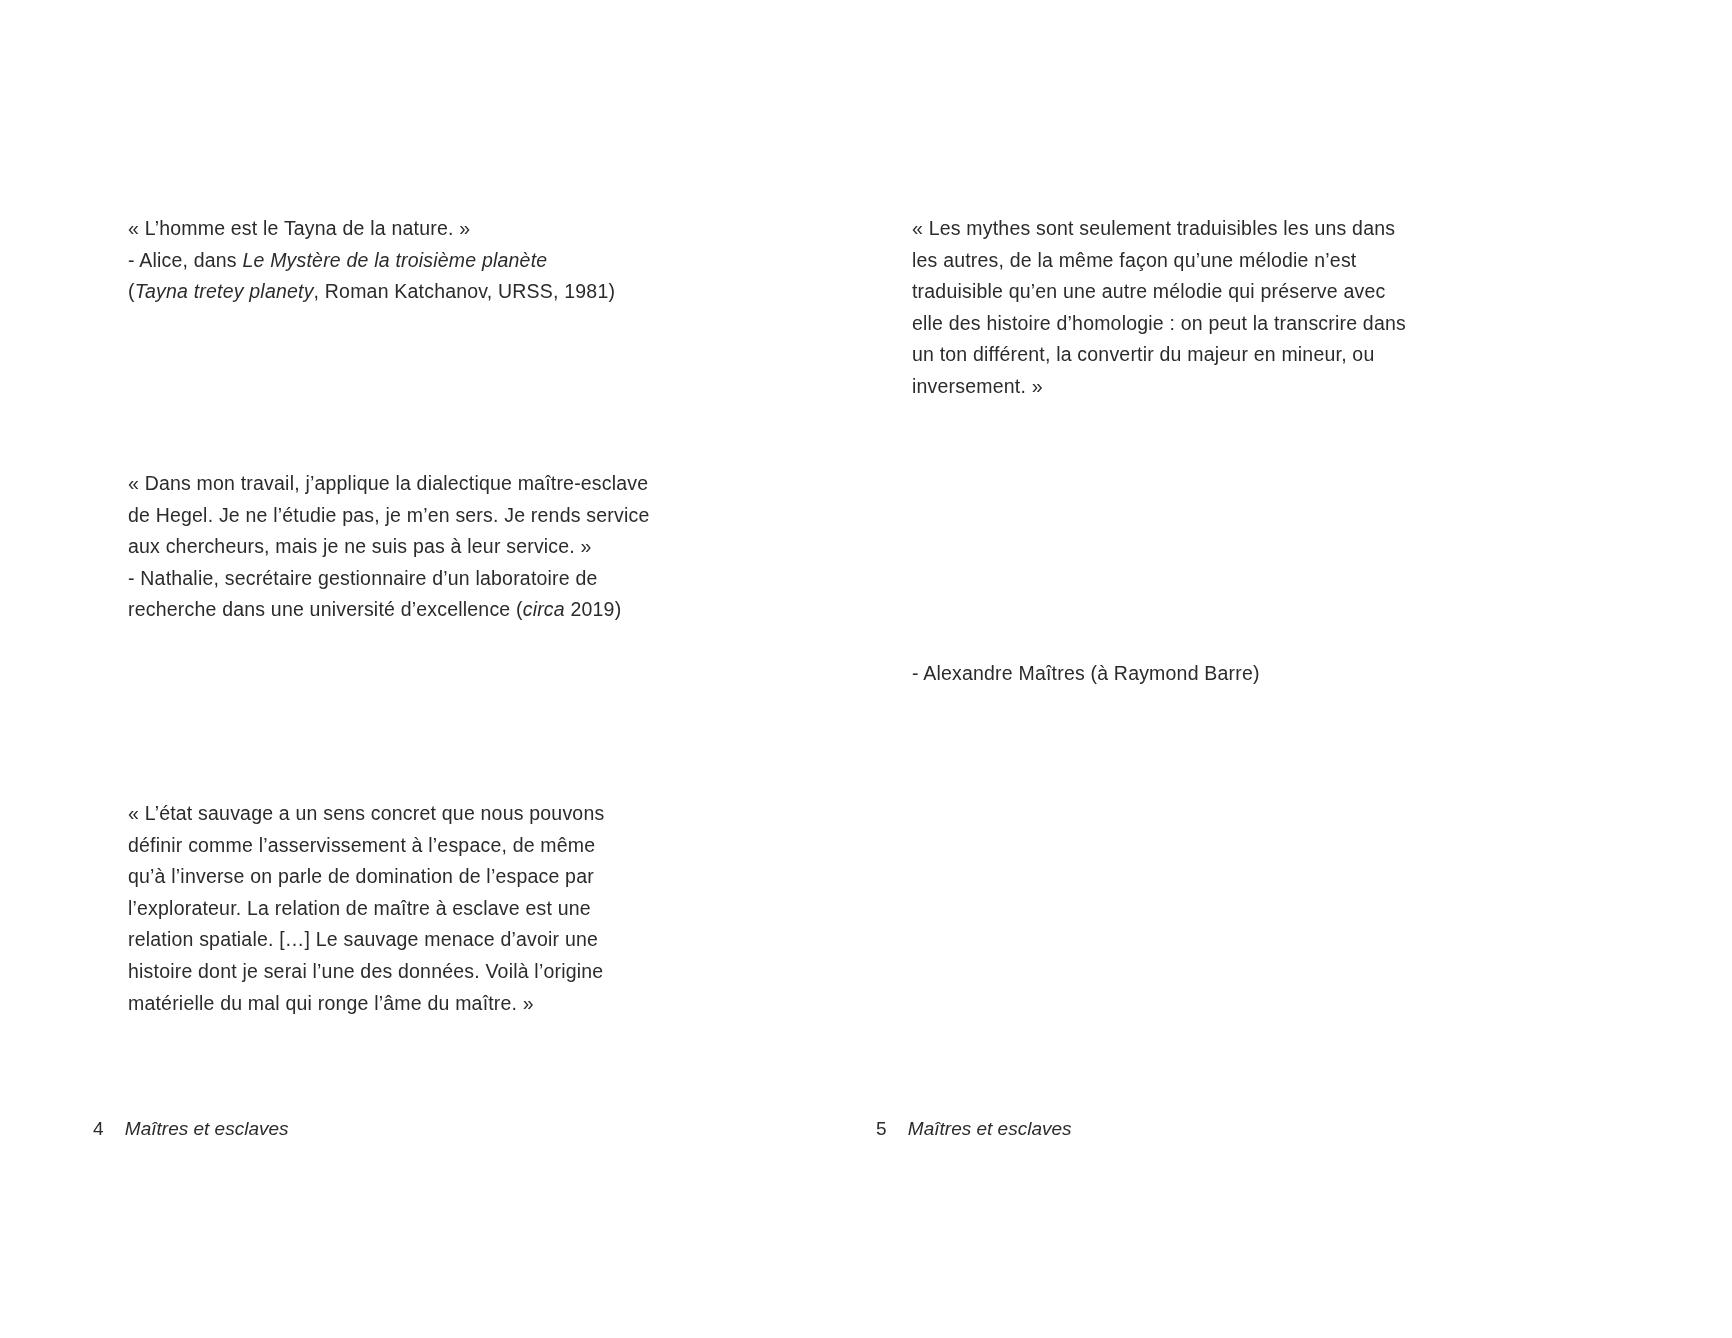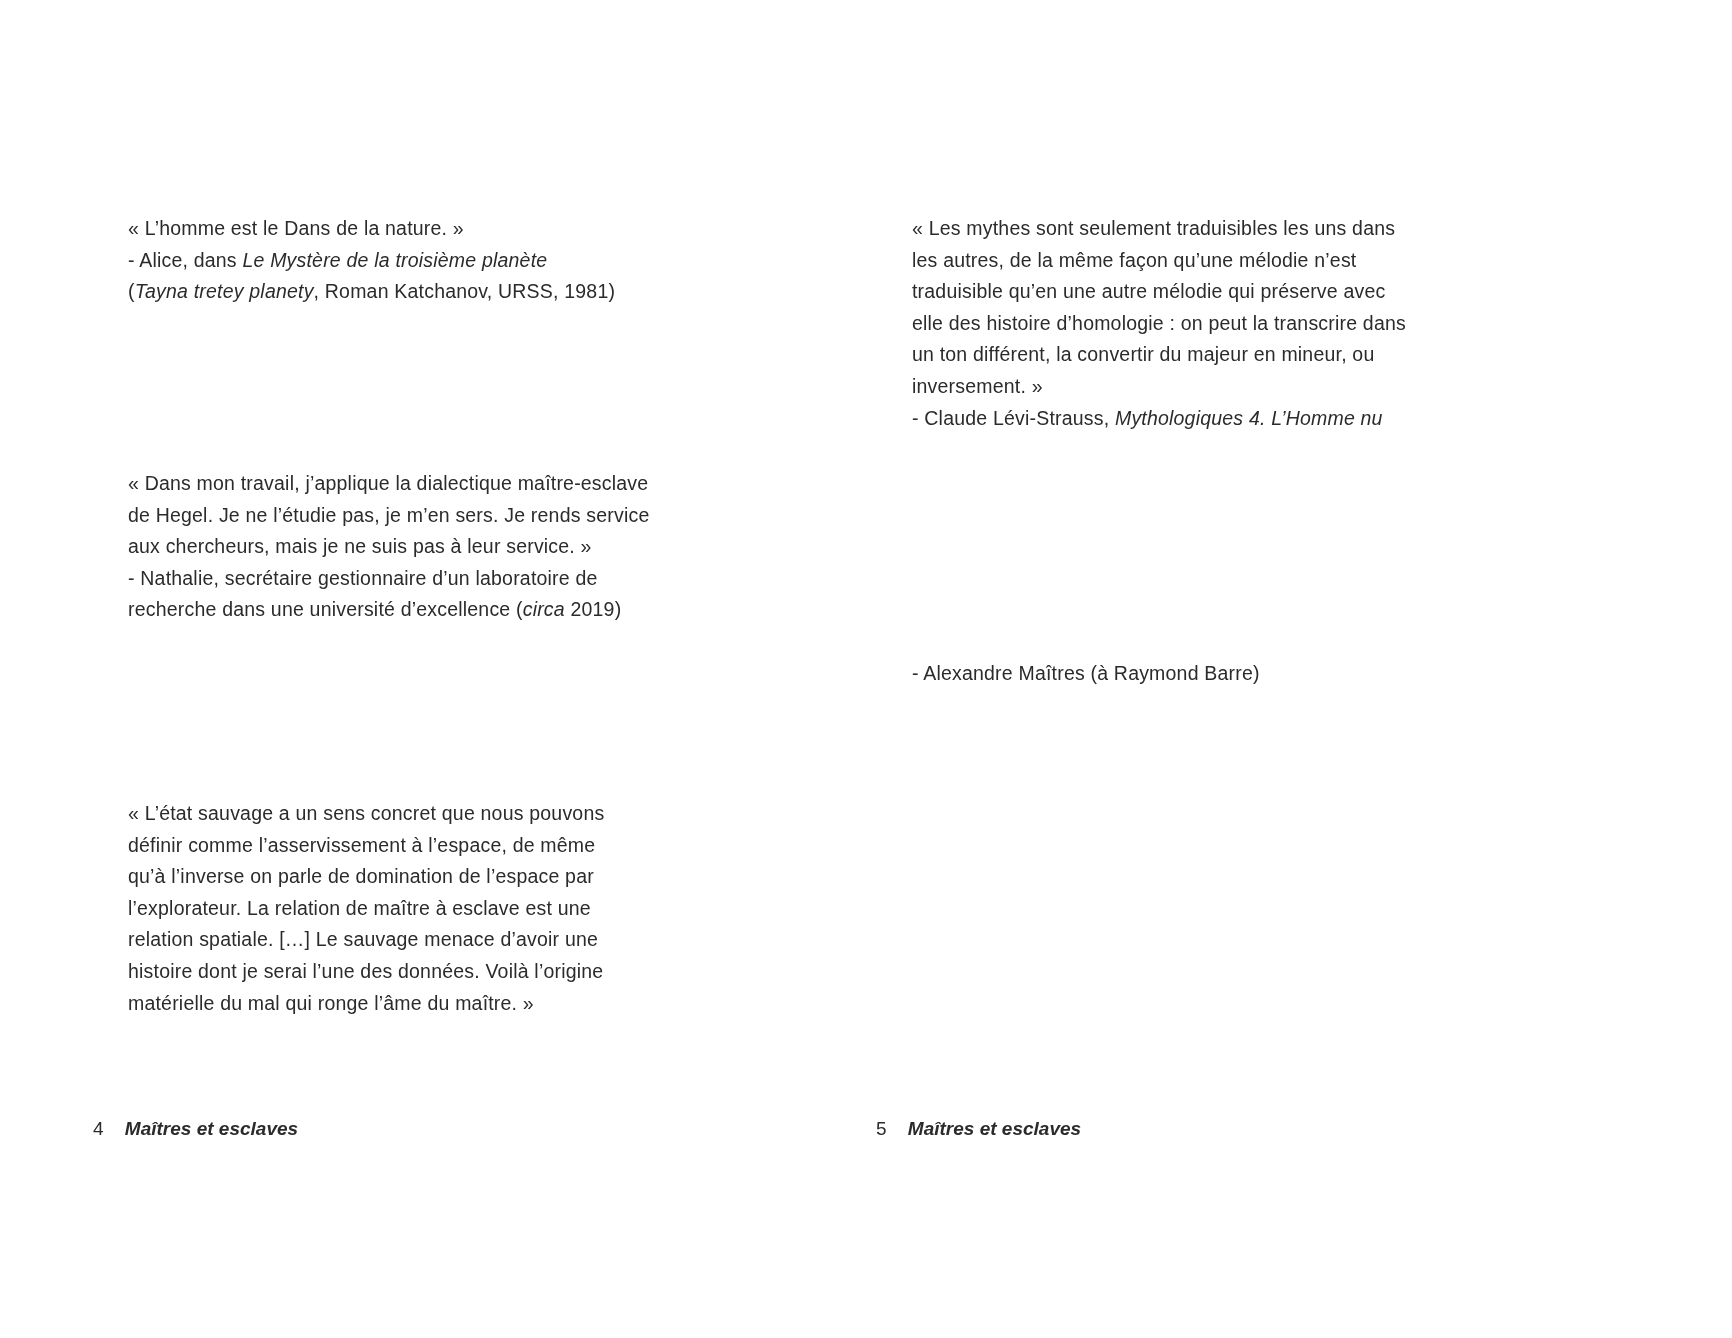--- a/index.html
+++ b/index.html
@@ -37,35 +37,35 @@
     font-size: 19px;
     line-height: 26px;
   }
   .footer .page-number {
     display: inline-block;
     font-style: normal;
   }
   .footer .running-title {
     display: inline-block;
     font-style: italic;
-    font-weight: 700;
+    font-weight: 400;
     margin-left: 16px;
   }
   .footer-left  { left: 93px; }
   .footer-right { left: 876px; }
 </style>
 </head>
 <body>
 
 <div class="spread">
 
   <div>
 
     <div class="quote-block" style="left:128px; top:213px; width:563px;">
-      <div class="quote-text">« L’homme est le Dans de la nature. »</div>
+      <div class="quote-text">« L’homme est le Tayna de la nature. »</div>
       <div class="attribution"><span>- Alice, dans </span><span class="italic">Le Mystère de la troisième planète</span><span>
 (</span><span class="italic">Tayna tretey planety</span><span>, Roman Katchanov, URSS, 1981)</span></div>
     </div>
 
     <div class="quote-block" style="left:128px; top:468px; width:563px;">
       <div class="quote-text">« Dans mon travail, j’applique la dialectique maître-esclave
 de Hegel. Je ne l’étudie pas, je m’en sers. Je rends service
 aux chercheurs, mais je ne suis pas à leur service. »</div>
       <div class="attribution"><span>- Nathalie, secrétaire gestionnaire d’un laboratoire de
 recherche dans une université d’excellence (</span><span class="italic">circa</span><span> 2019)</span></div>
@@ -90,21 +90,20 @@
 
   <div>
 
     <div class="quote-block" style="left:912px; top:213px; width:563px;">
       <div class="quote-text">« Les mythes sont seulement traduisibles les uns dans
 les autres, de la même façon qu’une mélodie n’est
 traduisible qu’en une autre mélodie qui préserve avec
 elle des histoire d’homologie : on peut la transcrire dans
 un ton différent, la convertir du majeur en mineur, ou
 inversement. »</div>
-      <div class="attribution"><span>- Claude Lévi-Strauss, </span><span class="italic">Mythologiques 4. L’Homme nu</span></div>
     </div>
 
     <div class="quote-block" style="left:912px; top:658px; width:563px;">
       <div class="attribution"><span>- Alexandre Maîtres (à Raymond Barre)</span></div>
     </div>
 
     <div class="footer footer-right">
       <span class="page-number">5</span>
       <span class="running-title">Maîtres et esclaves</span>
     </div>

